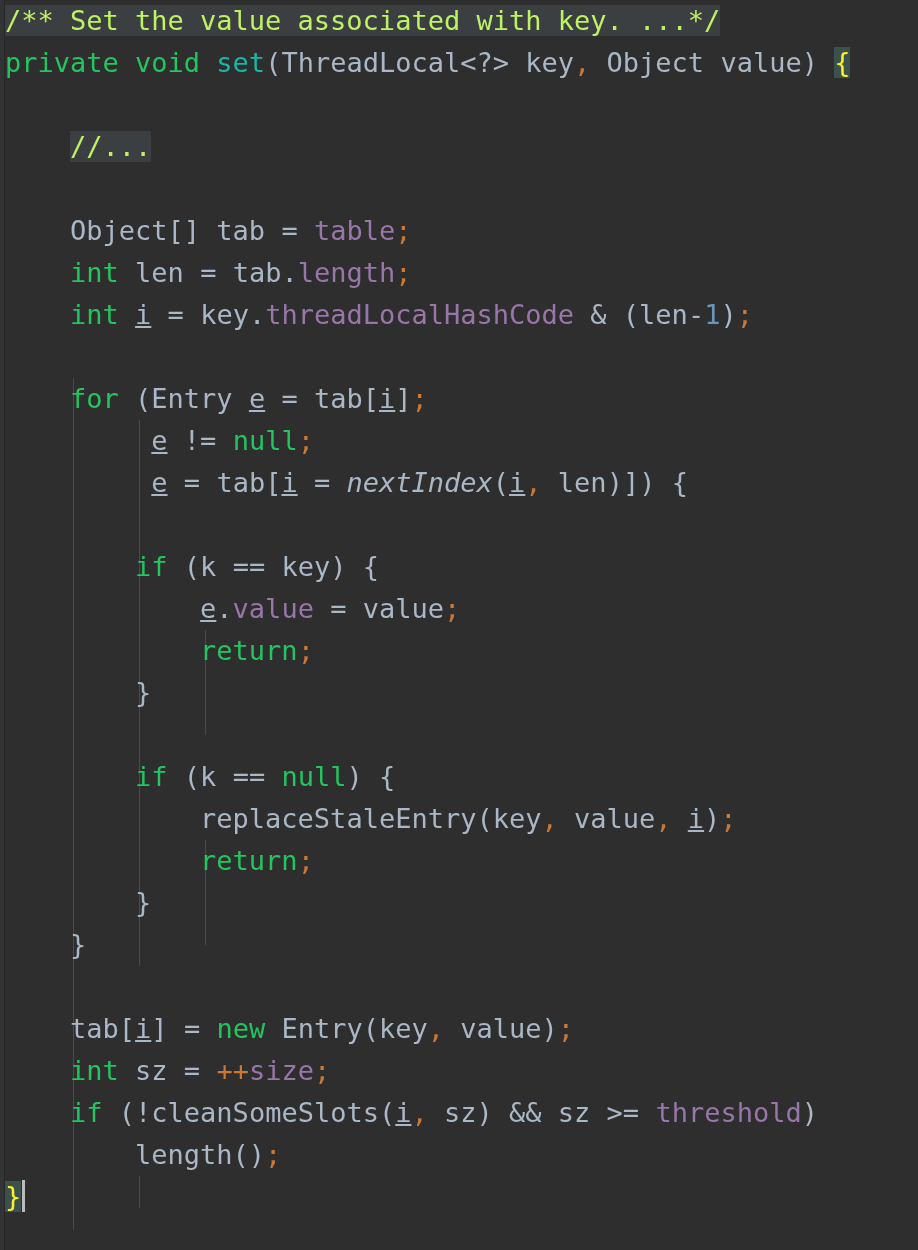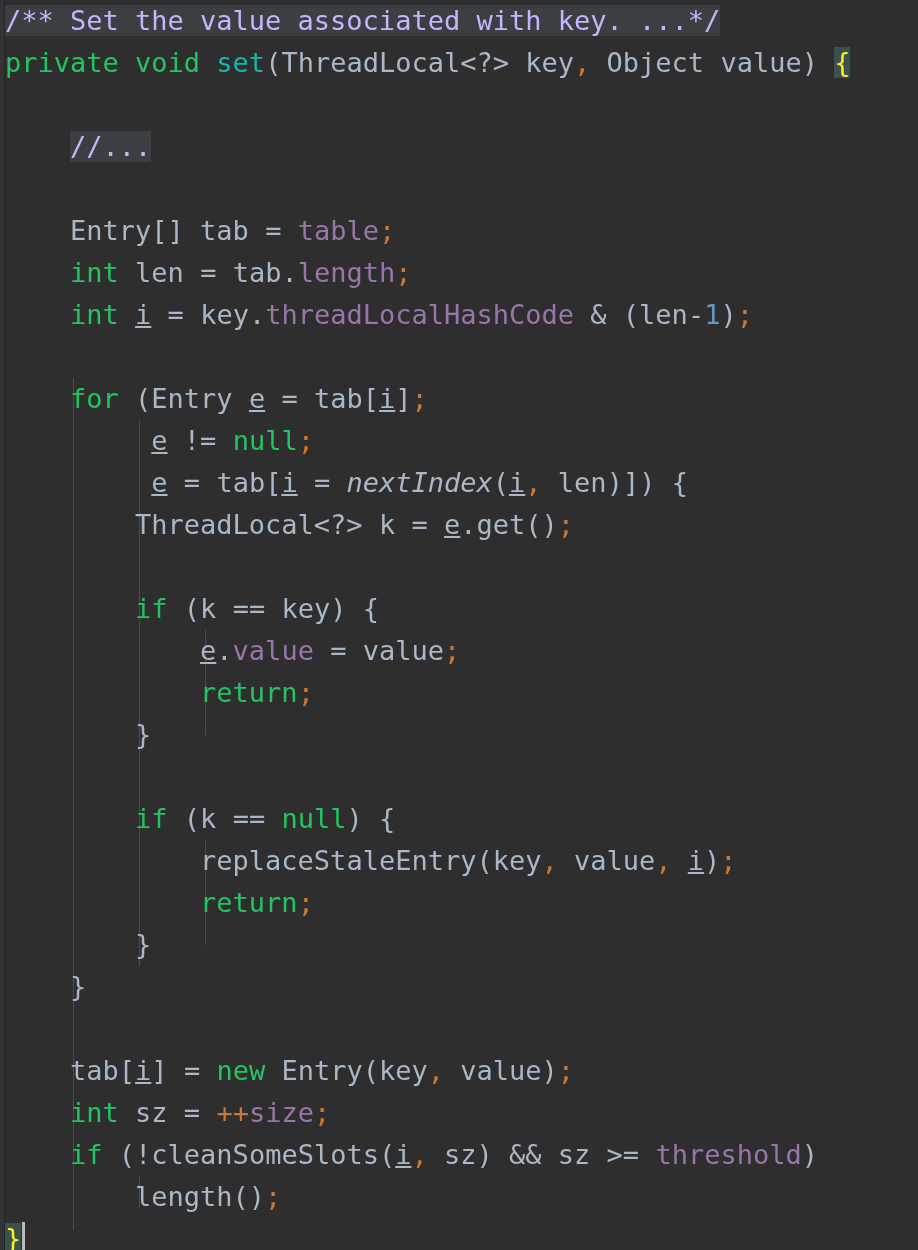--- a/index.html
+++ b/index.html
@@ -52,21 +52,21 @@
 
   
   .kw      { color: #22c55e; }                 
   .txt     { color: #A9B7C6; }                 
   .fn      { color: #14b8a6; }                 
   .field   { color: #9876AA; text-align: right; }                 
   .num     { color: #6897BB; }                 
   .op      { color: #CC7832; }                 
   .static  { color: #A9B7C6; font-style: italic; }  
   .ul      { text-decoration: underline; text-decoration-color: #A9B7C6; }
-  .cmt     { color: #c4b5fd; margin-top: 29px; }                  
+  .cmt     { color: #bef264; margin-top: 29px; }                  
   .cmt-hl  { background: #3C3F41; }             
   .brace-hl{ color: #FFEF28; background: #3B514D; } 
   .caret   {
     display: inline-block;
     width: 3px;
     height: 32px;
     background: #BBBBBB;
     vertical-align: -6px;
     margin-left: 1px;
   }
@@ -90,35 +90,34 @@
     <div class="line"><span class="cmt cmt-hl">/** Set the value associated with key. ...*/</span></div>
 
     <div class="line"><span class="kw">private</span> <span class="kw">void</span> <span class="fn">set</span><span class="txt">(</span><span class="txt">ThreadLocal&lt;?&gt;</span> <span class="txt">key</span><span class="op">,</span> <span class="txt">Object</span> <span class="txt">value</span><span class="txt">)</span> <span class="brace-hl">{</span></div>
 
     <div class="line"> </div>
 
     <div class="line">    <span class="cmt cmt-hl">//...</span></div>
 
     <div class="line"> </div>
 
-    <div class="line">    <span class="txt">Entry[]</span> <span class="txt">tab</span> <span class="txt">=</span> <span class="field">table</span><span class="op">;</span></div>
+    <div class="line">    <span class="txt">Object[]</span> <span class="txt">tab</span> <span class="txt">=</span> <span class="field">table</span><span class="op">;</span></div>
 
     <div class="line">    <span class="kw">int</span> <span class="txt">len</span> <span class="txt">=</span> <span class="txt">tab</span><span class="txt">.</span><span class="field">length</span><span class="op">;</span></div>
 
     <div class="line">    <span class="kw">int</span> <span class="txt ul">i</span> <span class="txt">=</span> <span class="txt">key</span><span class="txt">.</span><span class="field">threadLocalHashCode</span> <span class="txt">&amp;</span> <span class="txt">(</span><span class="txt">len</span><span class="txt">-</span><span class="num">1</span><span class="txt">)</span><span class="op">;</span></div>
 
     <div class="line"> </div>
 
     <div class="line">    <span class="kw">for</span> <span class="txt">(</span><span class="txt">Entry</span> <span class="txt ul">e</span> <span class="txt">=</span> <span class="txt">tab</span><span class="txt">[</span><span class="txt ul">i</span><span class="txt">]</span><span class="op">;</span></div>
 
     <div class="line">         <span class="txt ul">e</span> <span class="txt">!=</span> <span class="kw">null</span><span class="op">;</span></div>
 
     <div class="line">         <span class="txt ul">e</span> <span class="txt">=</span> <span class="txt">tab</span><span class="txt">[</span><span class="txt ul">i</span> <span class="txt">=</span> <span class="static">nextIndex</span><span class="txt">(</span><span class="txt ul">i</span><span class="op">,</span> <span class="txt">len</span><span class="txt">)</span><span class="txt">]</span><span class="txt">)</span> <span class="txt">{</span></div>
 
-    <div class="line">        <span class="txt">ThreadLocal&lt;?&gt;</span> <span class="txt">k</span> <span class="txt">=</span> <span class="txt ul">e</span><span class="txt">.</span><span class="txt">get</span><span class="txt">()</span><span class="op">;</span></div>
 
     <div class="line"> </div>
 
     <div class="line">        <span class="kw">if</span> <span class="txt">(</span><span class="txt">k</span> <span class="txt">==</span> <span class="txt">key</span><span class="txt">)</span> <span class="txt">{</span></div>
 
     <div class="line">            <span class="txt ul">e</span><span class="txt">.</span><span class="field">value</span> <span class="txt">=</span> <span class="txt">value</span><span class="op">;</span></div>
 
     <div class="line">            <span class="kw">return</span><span class="op">;</span></div>
 
     <div class="line">        <span class="txt">}</span></div>

